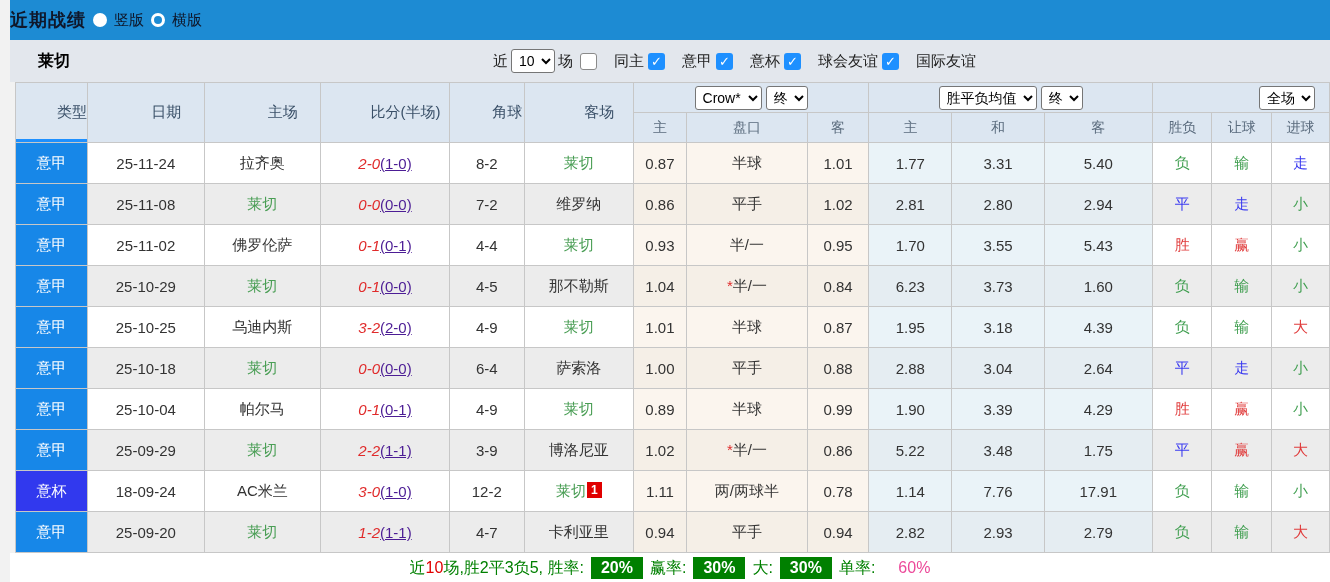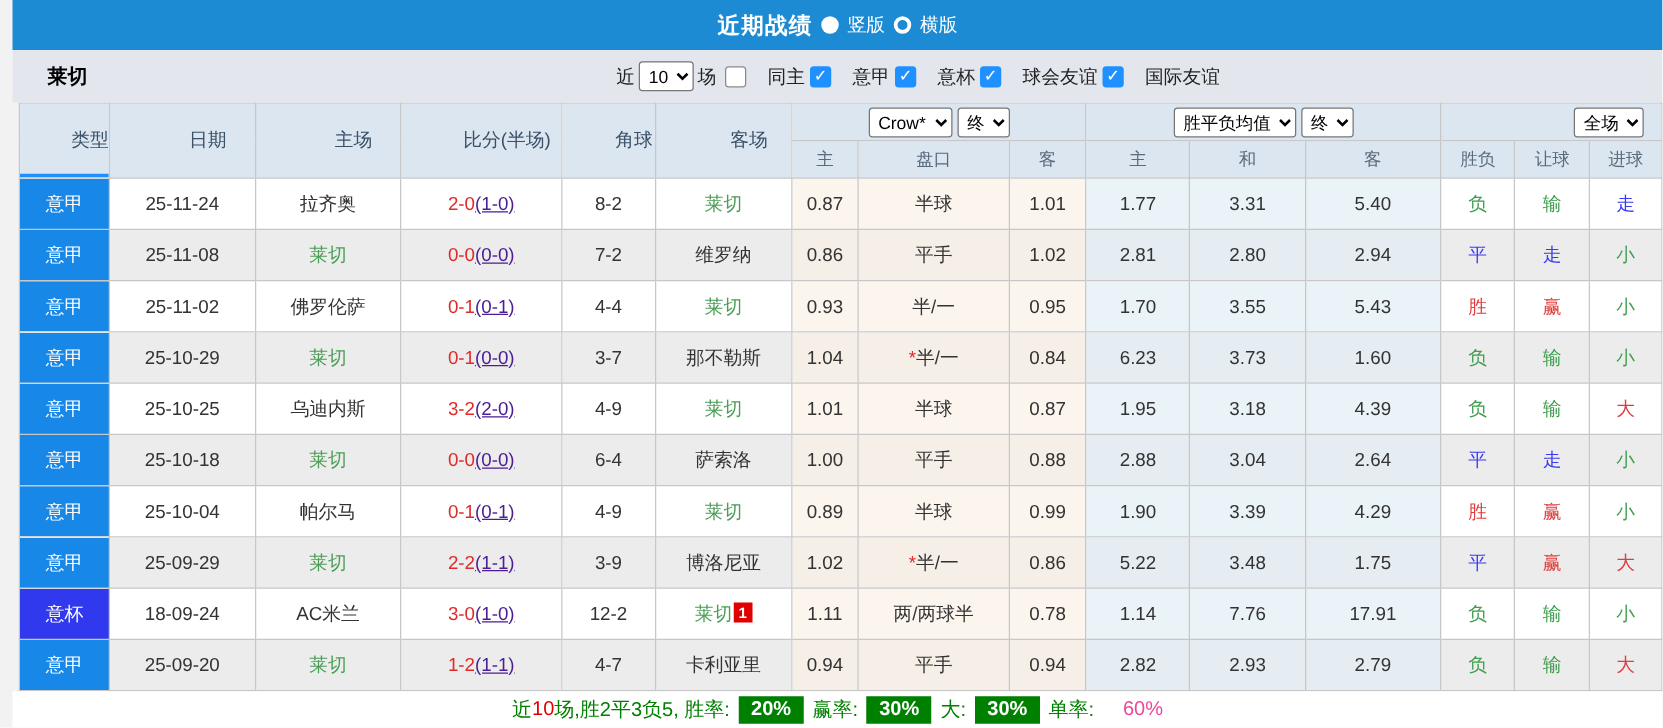--- a/index.html
+++ b/index.html
@@ -4,22 +4,22 @@
 <style>
   * { box-sizing: border-box; margin: 0; padding: 0; }
   html, body { width: 1330px; height: 582px; overflow: hidden; }
   body {
     background: #f2f2f2;
     font-family: "Liberation Sans", "DejaVu Sans", sans-serif;
   }
   
   .titlebar {
     margin-left: 10px; height: 40px; background: #1d8bd3;
-    display: flex; align-items: center; justify-content: center;
-    color: #ffffff; gap: 7px;
+    display: flex; align-items: center; justify-content: flex-start;
+    color: #0f172a; gap: 7px;
   }
   .title { font-size: 18px; font-weight: bold; letter-spacing: 1px; }
   .radio { display: inline-block; border-radius: 50%; flex: none; }
   .radio.sel { width: 14px; height: 14px; background: #fff; }
   .radio.unsel { width: 14px; height: 14px; border: 3px solid #fff; background: transparent; }
   .radio-label { font-size: 15px; }
   
   .filterbar {
     margin-left: 10px; height: 42px; background: #e3e7ed;
     display: flex; align-items: center; font-size: 15px; color: #222;
@@ -61,21 +61,21 @@
   tbody td { height: 41px; font-size: 15px; color: #333; background: #fff; }
   tr.alt td { background: #ececec; }
   td.type { background: #1787e8; color: #fff; }
   tr.alt td.type { background: #1787e8; }
   td.type.cup, tr td.type.cup { background: #3139ee; }
   td.cream { background: #fbf5ee; }
   tr.alt td.cream { background: #f5efe7; }
   td.lblue { background: #eaf3f8; }
   tr.alt td.lblue { background: #e5edf2; }
   .team-green { color: #4a9e55; }
-  .ft { color: #e02b2b; }
+  .ft { color: #e02b2b; font-style: italic; }
   .ht { color: #4c1d95; text-decoration: underline; }
   .star { color: #e02b2b; }
   .c-red { color: #e03c3c; }
   .c-blue { color: #3a3af0; }
   .c-green { color: #3f9e4f; }
   .badge1 {
     display: inline-block; background: #e00000; color: #fff;
     font-size: 12px; font-weight: bold; line-height: 16px;
     padding: 0 4px; margin-left: 1px; vertical-align: 2px;
   }
@@ -227,21 +227,21 @@
         <td class="lblue">5.43</td>
         <td class="c-red">胜</td>
         <td class="c-red">赢</td>
         <td class="c-green">小</td>
       </tr>
       <tr class="alt">
         <td class="type">意甲</td>
         <td>25-10-29</td>
         <td><span class="team-green">莱切</span></td>
         <td><span class="ft">0-1</span><span class="ht">(0-0)</span></td>
-        <td>3-7</td>
+        <td>4-5</td>
         <td><span class="">那不勒斯</span></td>
         <td class="cream">1.04</td>
         <td class="cream"><span class="star">*</span>半/一</td>
         <td class="cream">0.84</td>
         <td class="lblue">6.23</td>
         <td class="lblue">3.73</td>
         <td class="lblue">1.60</td>
         <td class="c-green">负</td>
         <td class="c-green">输</td>
         <td class="c-green">小</td>

